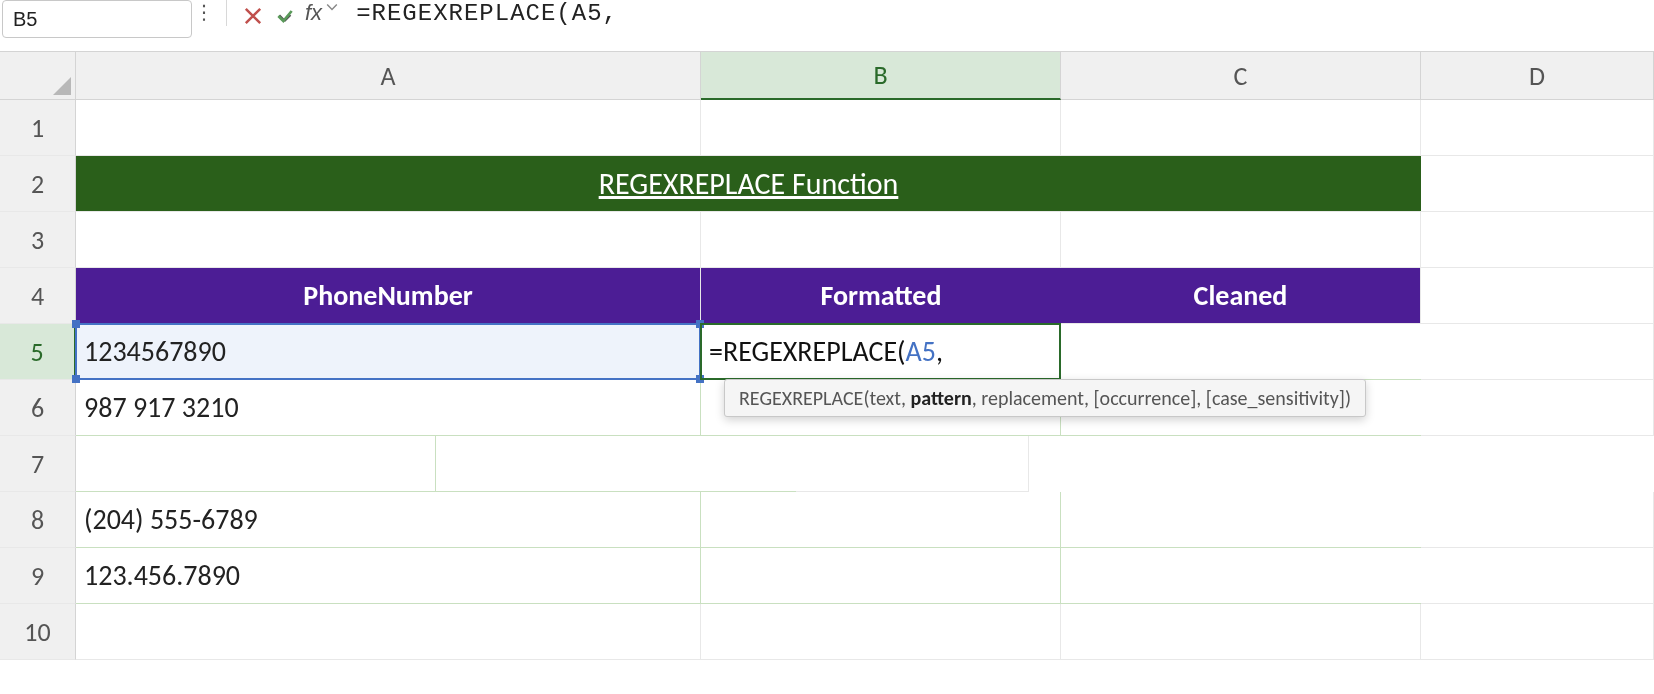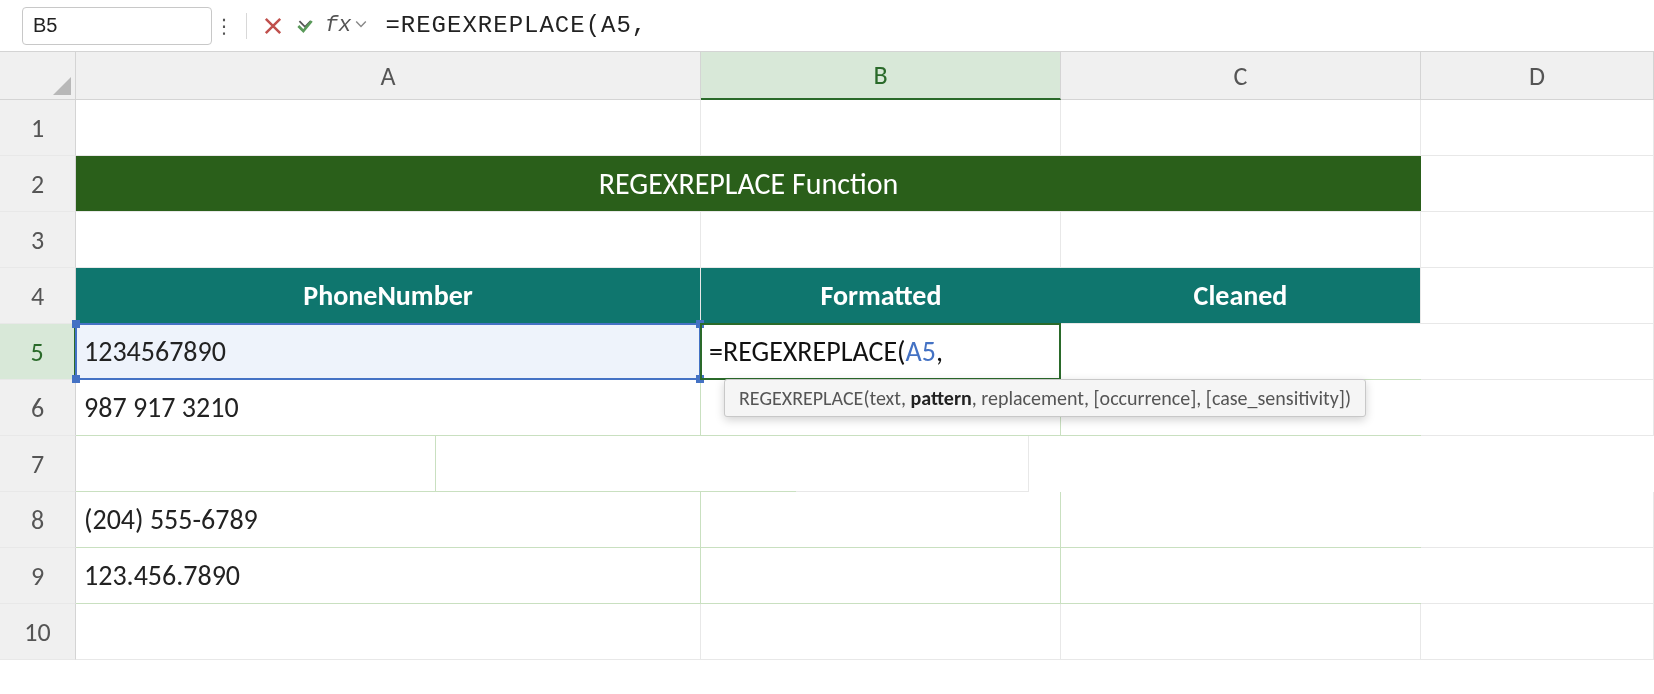--- a/index.html
+++ b/index.html
@@ -8,25 +8,24 @@
     background: #ffffff;
     width: 1654px;
     height: 694px;
     overflow: hidden;
     position: relative;
   }
 
   
   .formula-bar {
     display: flex;
-    align-items: center;
     height: 52px;
     background: #ffffff;
     border-bottom: 1px solid #d4d4d4;
-    padding: 0 22px;
+    padding: 0 2px;
   }
   .name-box-wrap {
     display: flex;
     align-items: center;
     height: 38px;
     background: #ffffff;
     border: 1px solid #c8c8c8;
     border-radius: 4px;
     padding: 0 4px 0 10px;
     width: 190px;
@@ -62,21 +61,21 @@
     align-items: center;
     justify-content: center;
     color: #555;
     font-size: 20px;
     cursor: pointer;
   }
   .fb-btn.cancel { color: #c0504d; }
   .fb-btn.enter { color: #4a8a4a; }
   .fb-fx {
     font-style: italic;
-    font-family: Liberation Mono, monospace;
+    font-family: Liberation Sans, sans-serif;
     font-size: 22px;
     color: #555;
     padding: 0 4px;
   }
   .fb-fx-caret {
     color: #888;
     font-size: 14px;
     padding-right: 10px;
   }
   .formula-input-area {
@@ -175,25 +174,26 @@
   
   .banner {
     background: #2a5f1a;
     color: #ffffff;
     font-size: 30px;
     justify-content: center;
     border-right: none;
   }
   .banner-span {
     width: 1345px; 
+    text-decoration: underline;
   }
 
   
   .hdr-green {
-    background: #0f766e;
+    background: #4c1d95;
     color: #ffffff;
     font-size: 28px;
     font-weight: 600;
     justify-content: center;
   }
   .hdr-green.last { border-right: none; }
 
   
   .table-cell {
     border-right: 1px solid #c9e0c0;

